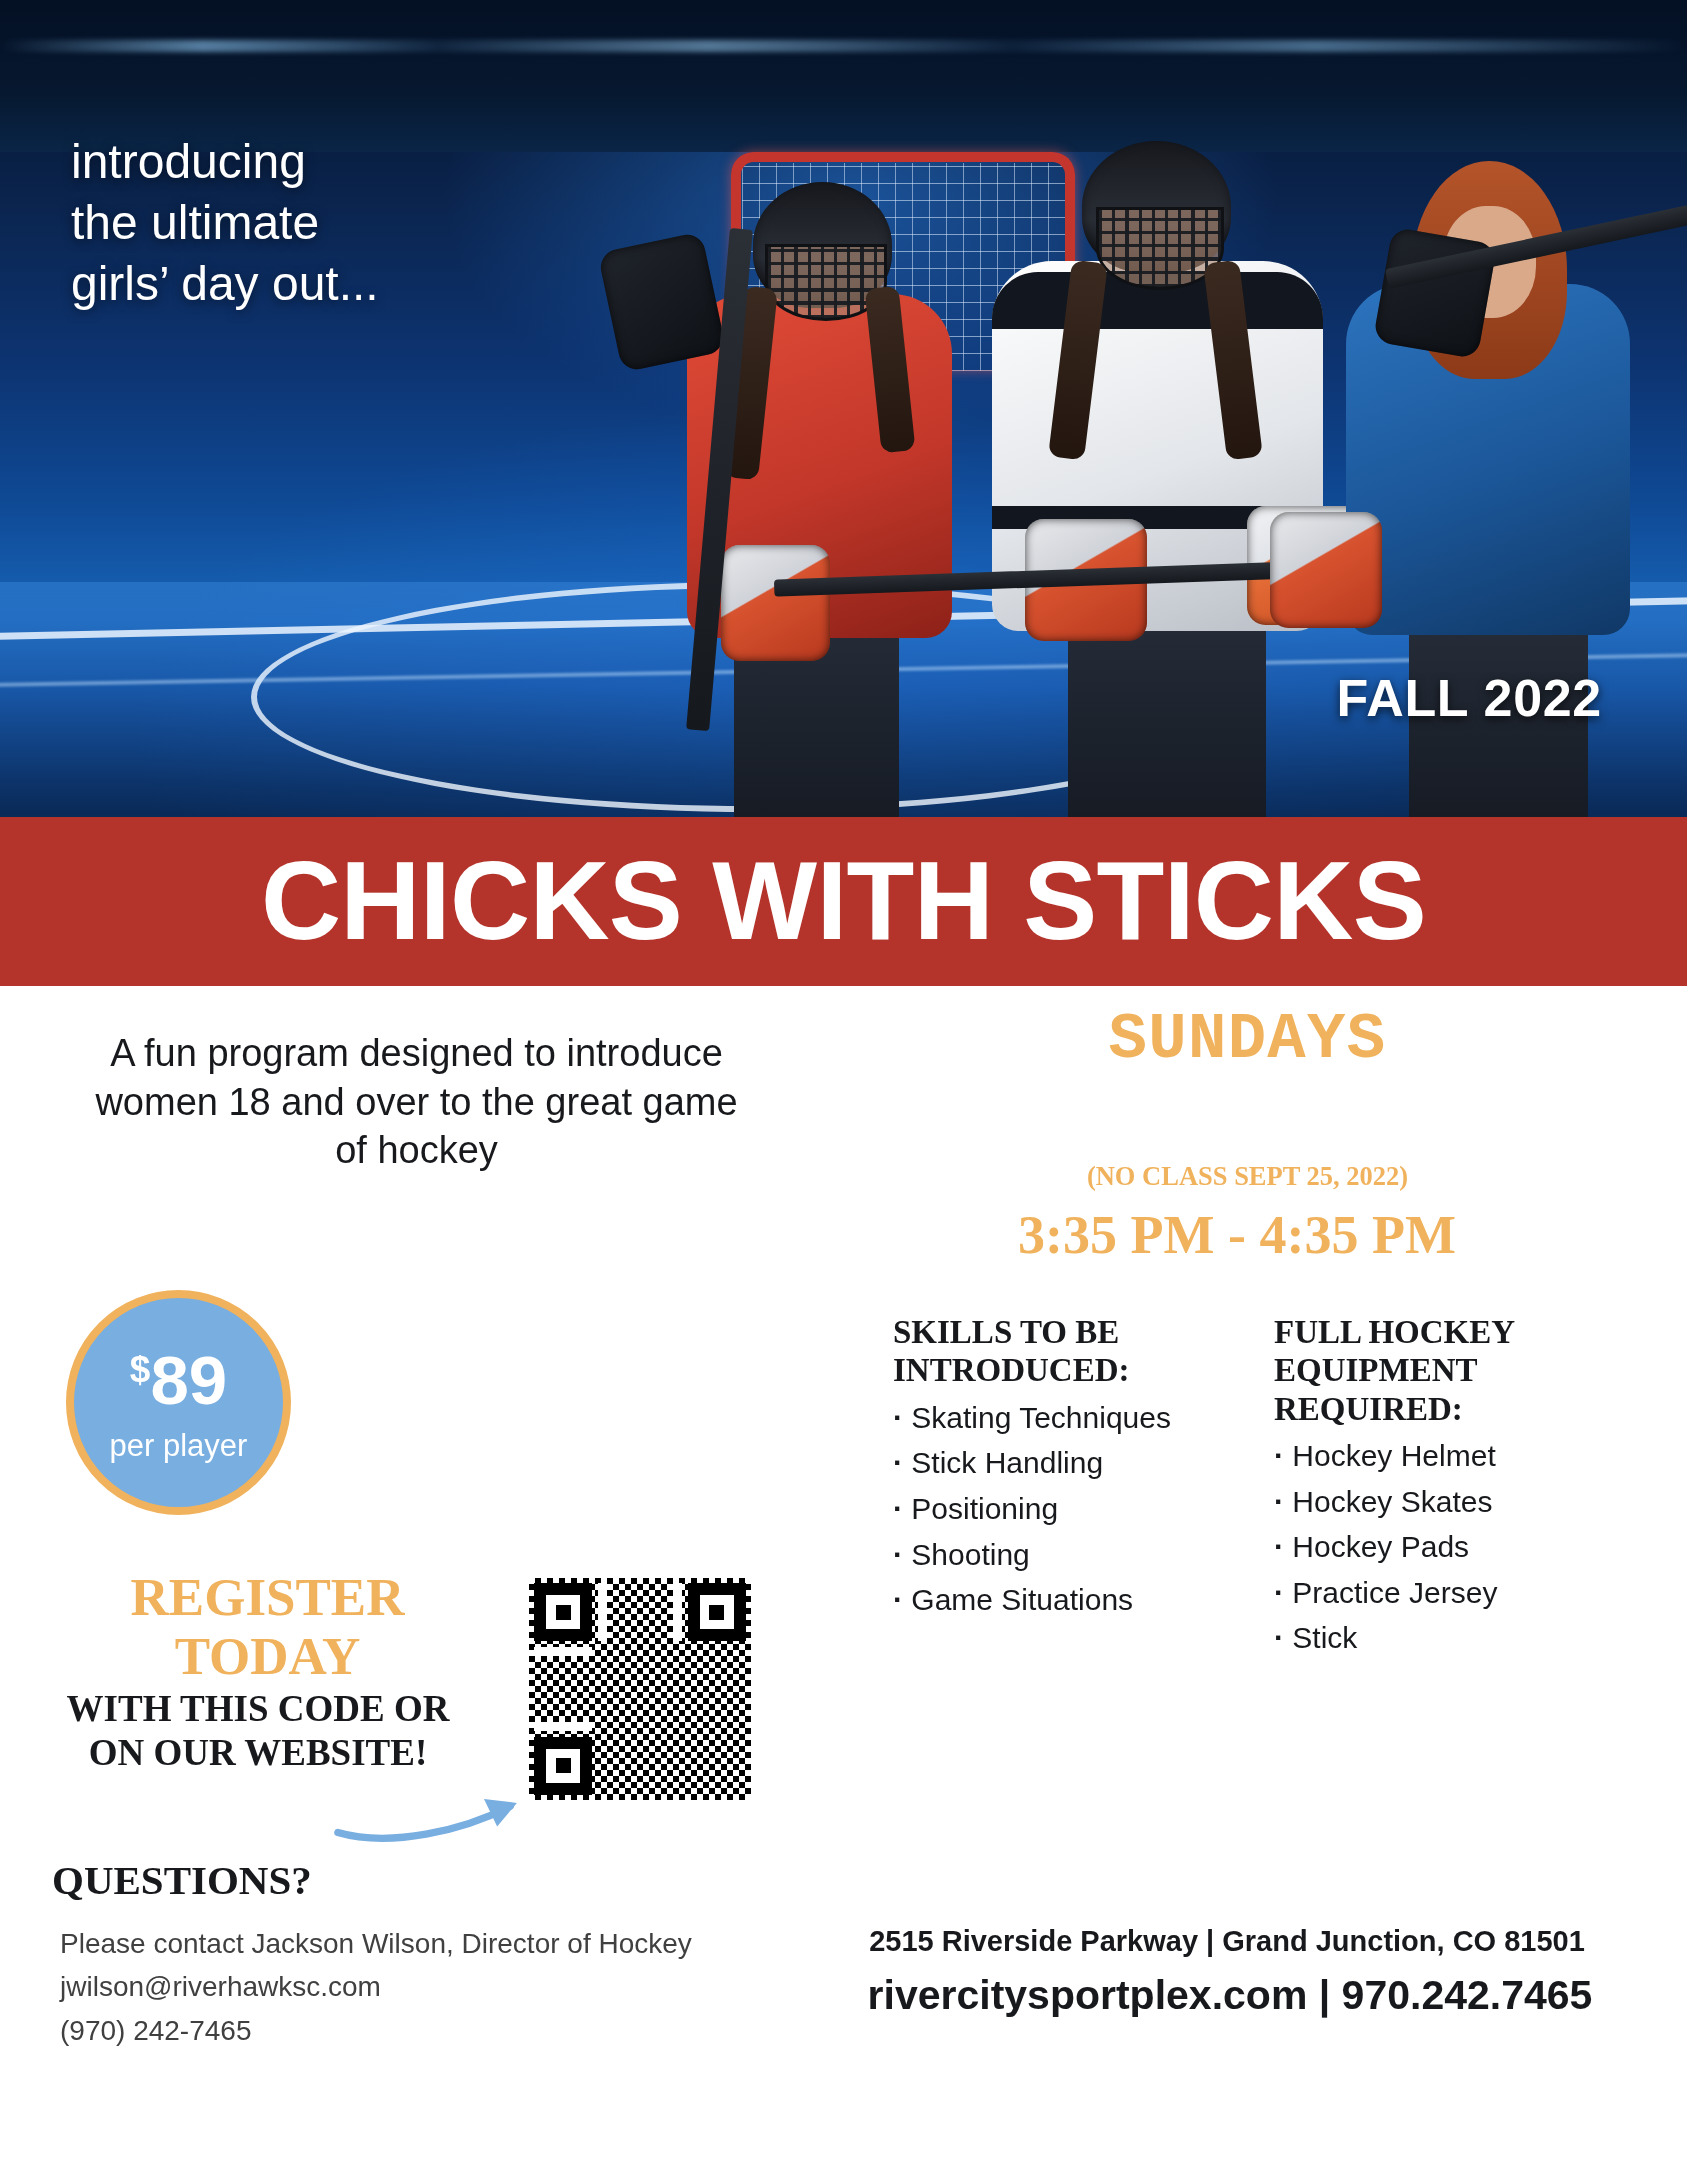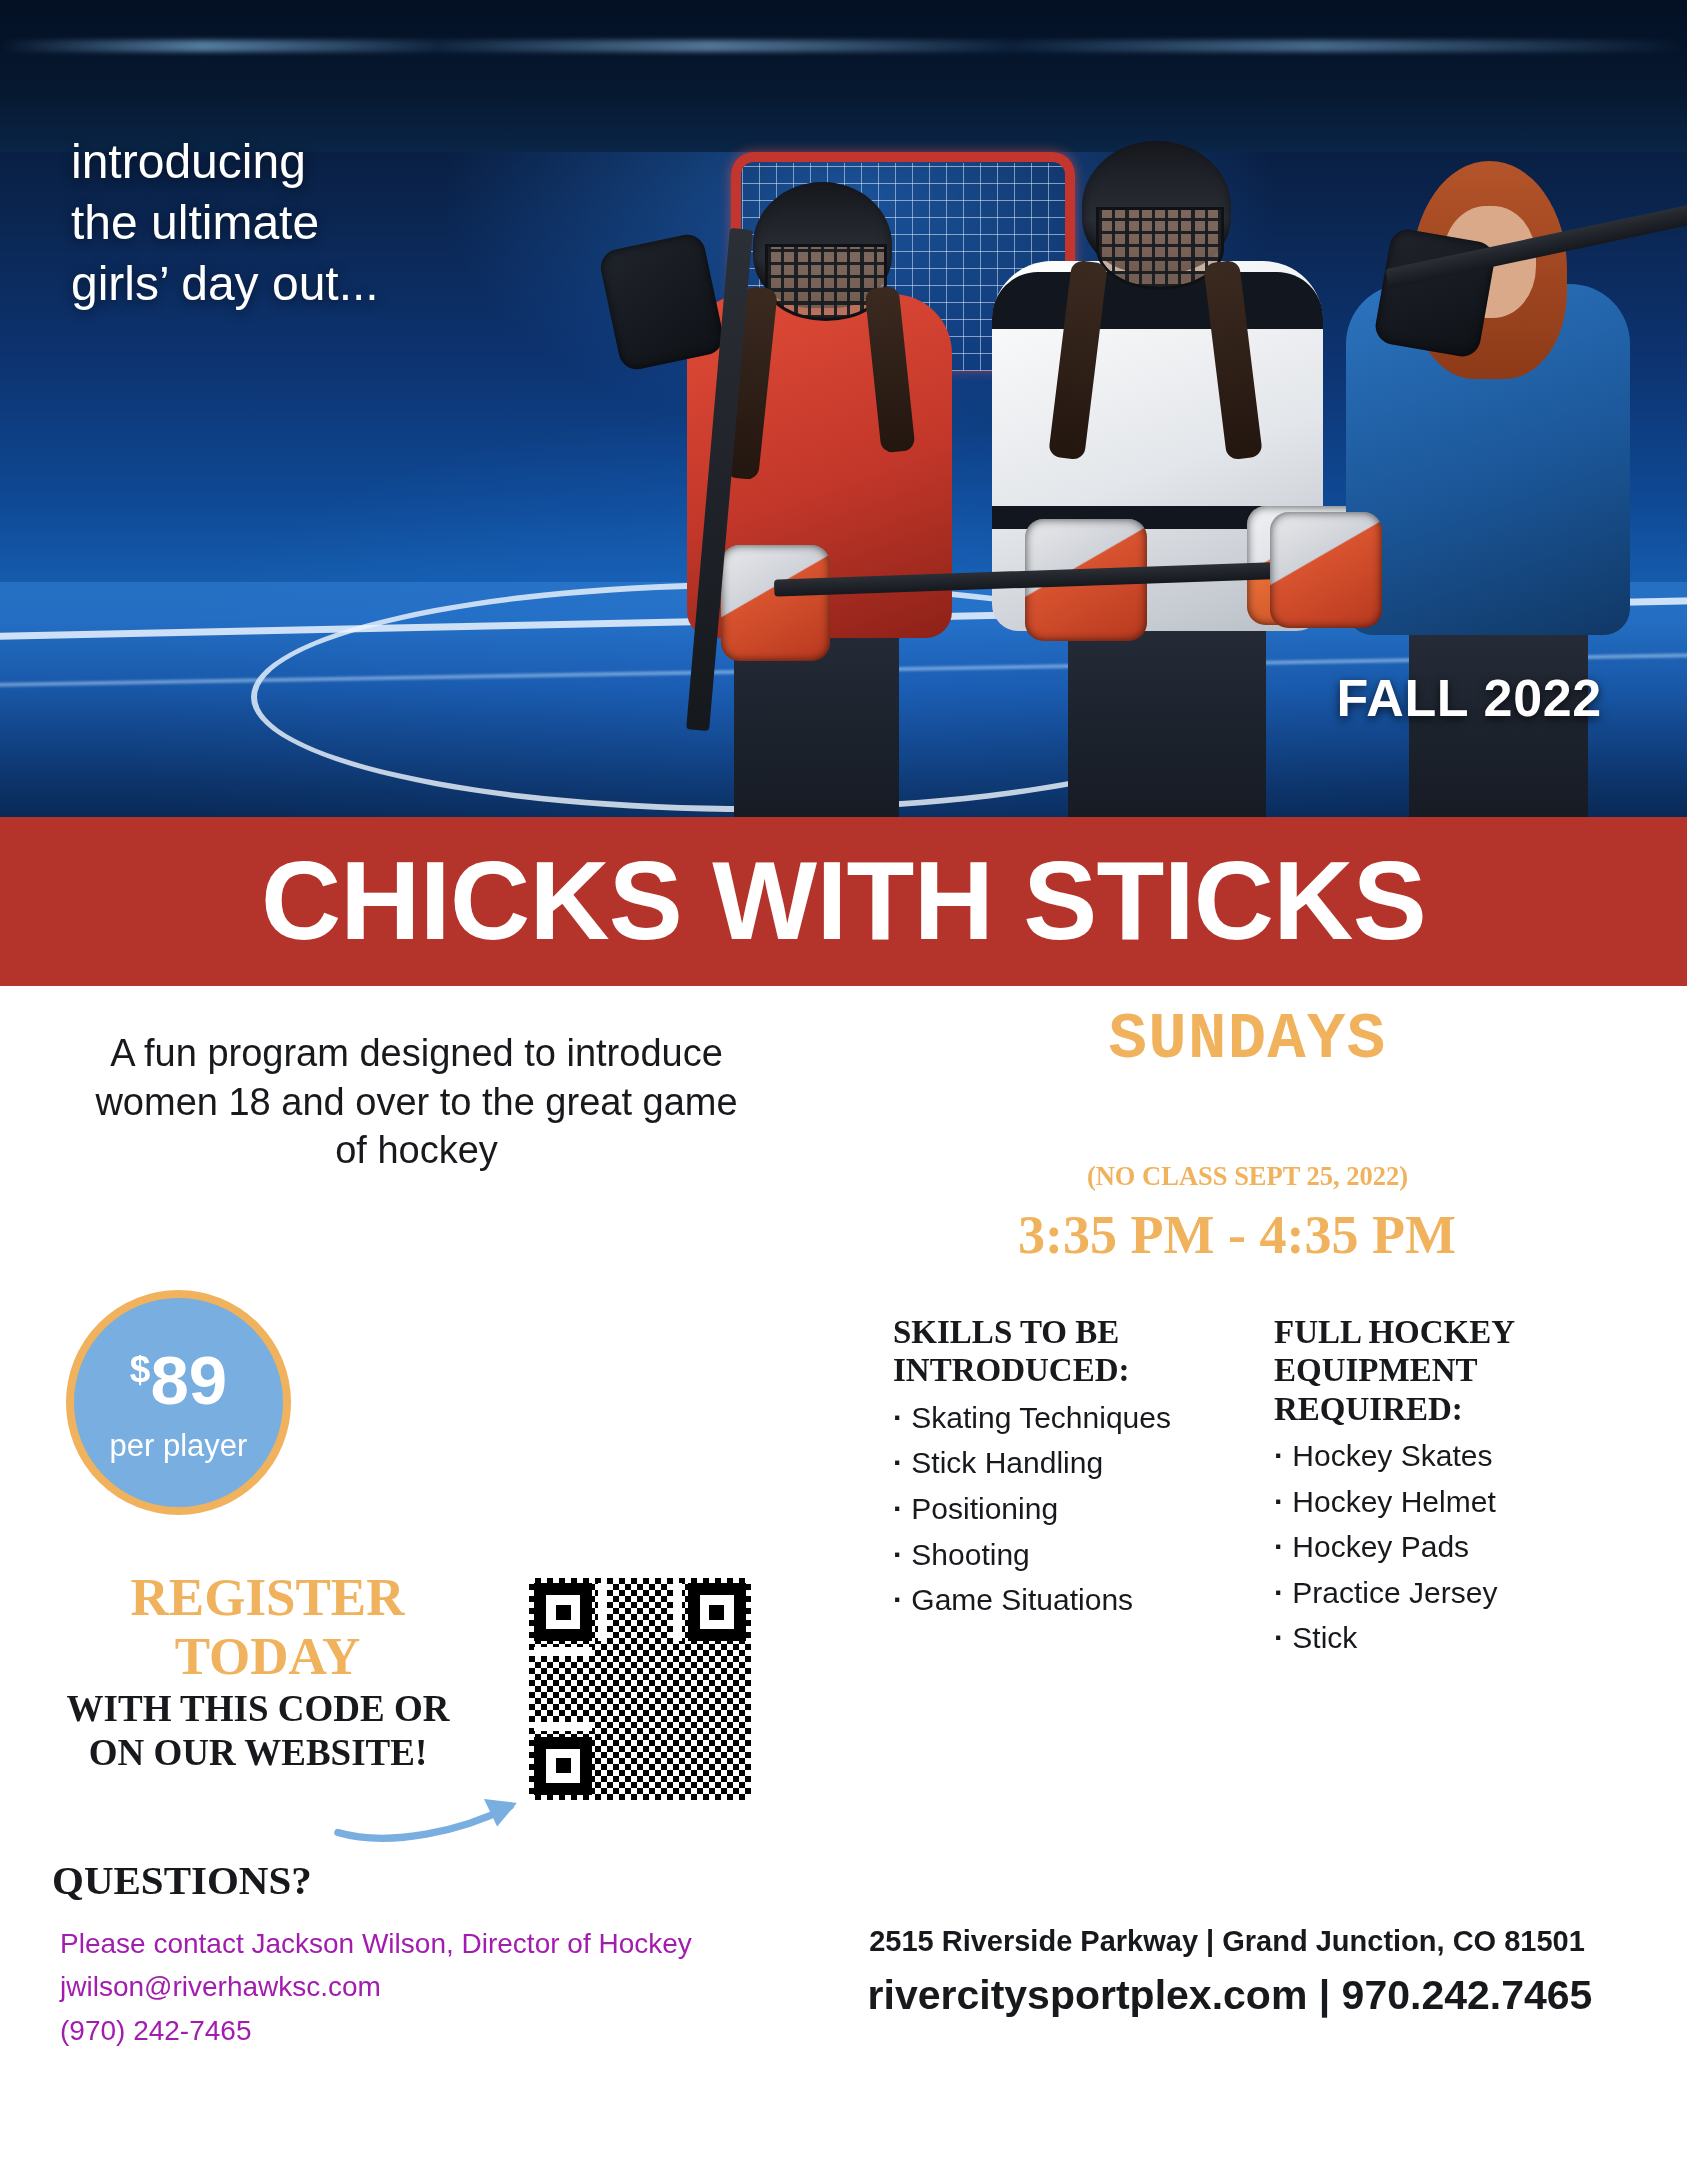--- a/index.html
+++ b/index.html
@@ -326,21 +326,21 @@
     position: absolute;
     left: 52px; top: 870px;
     color: #17191c;
     font-family: "Liberation Serif", serif;
     font-weight: bold;
     font-size: 41px;
   }
   .contact {
     position: absolute;
     left: 60px; top: 936px;
-    color: #a21caf;
+    color: #404040;
     font-size: 28px;
     line-height: 1.55;
   }
 
   
   .sundays {
     position: absolute;
     left: 847px; top: 18px;
     width: 801px;
     text-align: center;
@@ -624,22 +624,22 @@
       <li>Shooting</li>
       <li>Game Situations</li>
     </ul>
   </div>
 
   <div class="equip-col">
     <div class="col-head" style="white-space:pre-line">FULL HOCKEY
 EQUIPMENT
 REQUIRED:</div>
     <ul class="col-list">
+      <li>Hockey Helmet</li>
       <li>Hockey Skates</li>
-      <li>Hockey Helmet</li>
       <li>Hockey Pads</li>
       <li>Practice Jersey</li>
       <li>Stick</li>
     </ul>
   </div>
 
 
   <div class="addr">2515 Riverside Parkway | Grand Junction, CO 81501</div>
   <div class="web">rivercitysportplex.com | 970.242.7465</div>
 </div>

